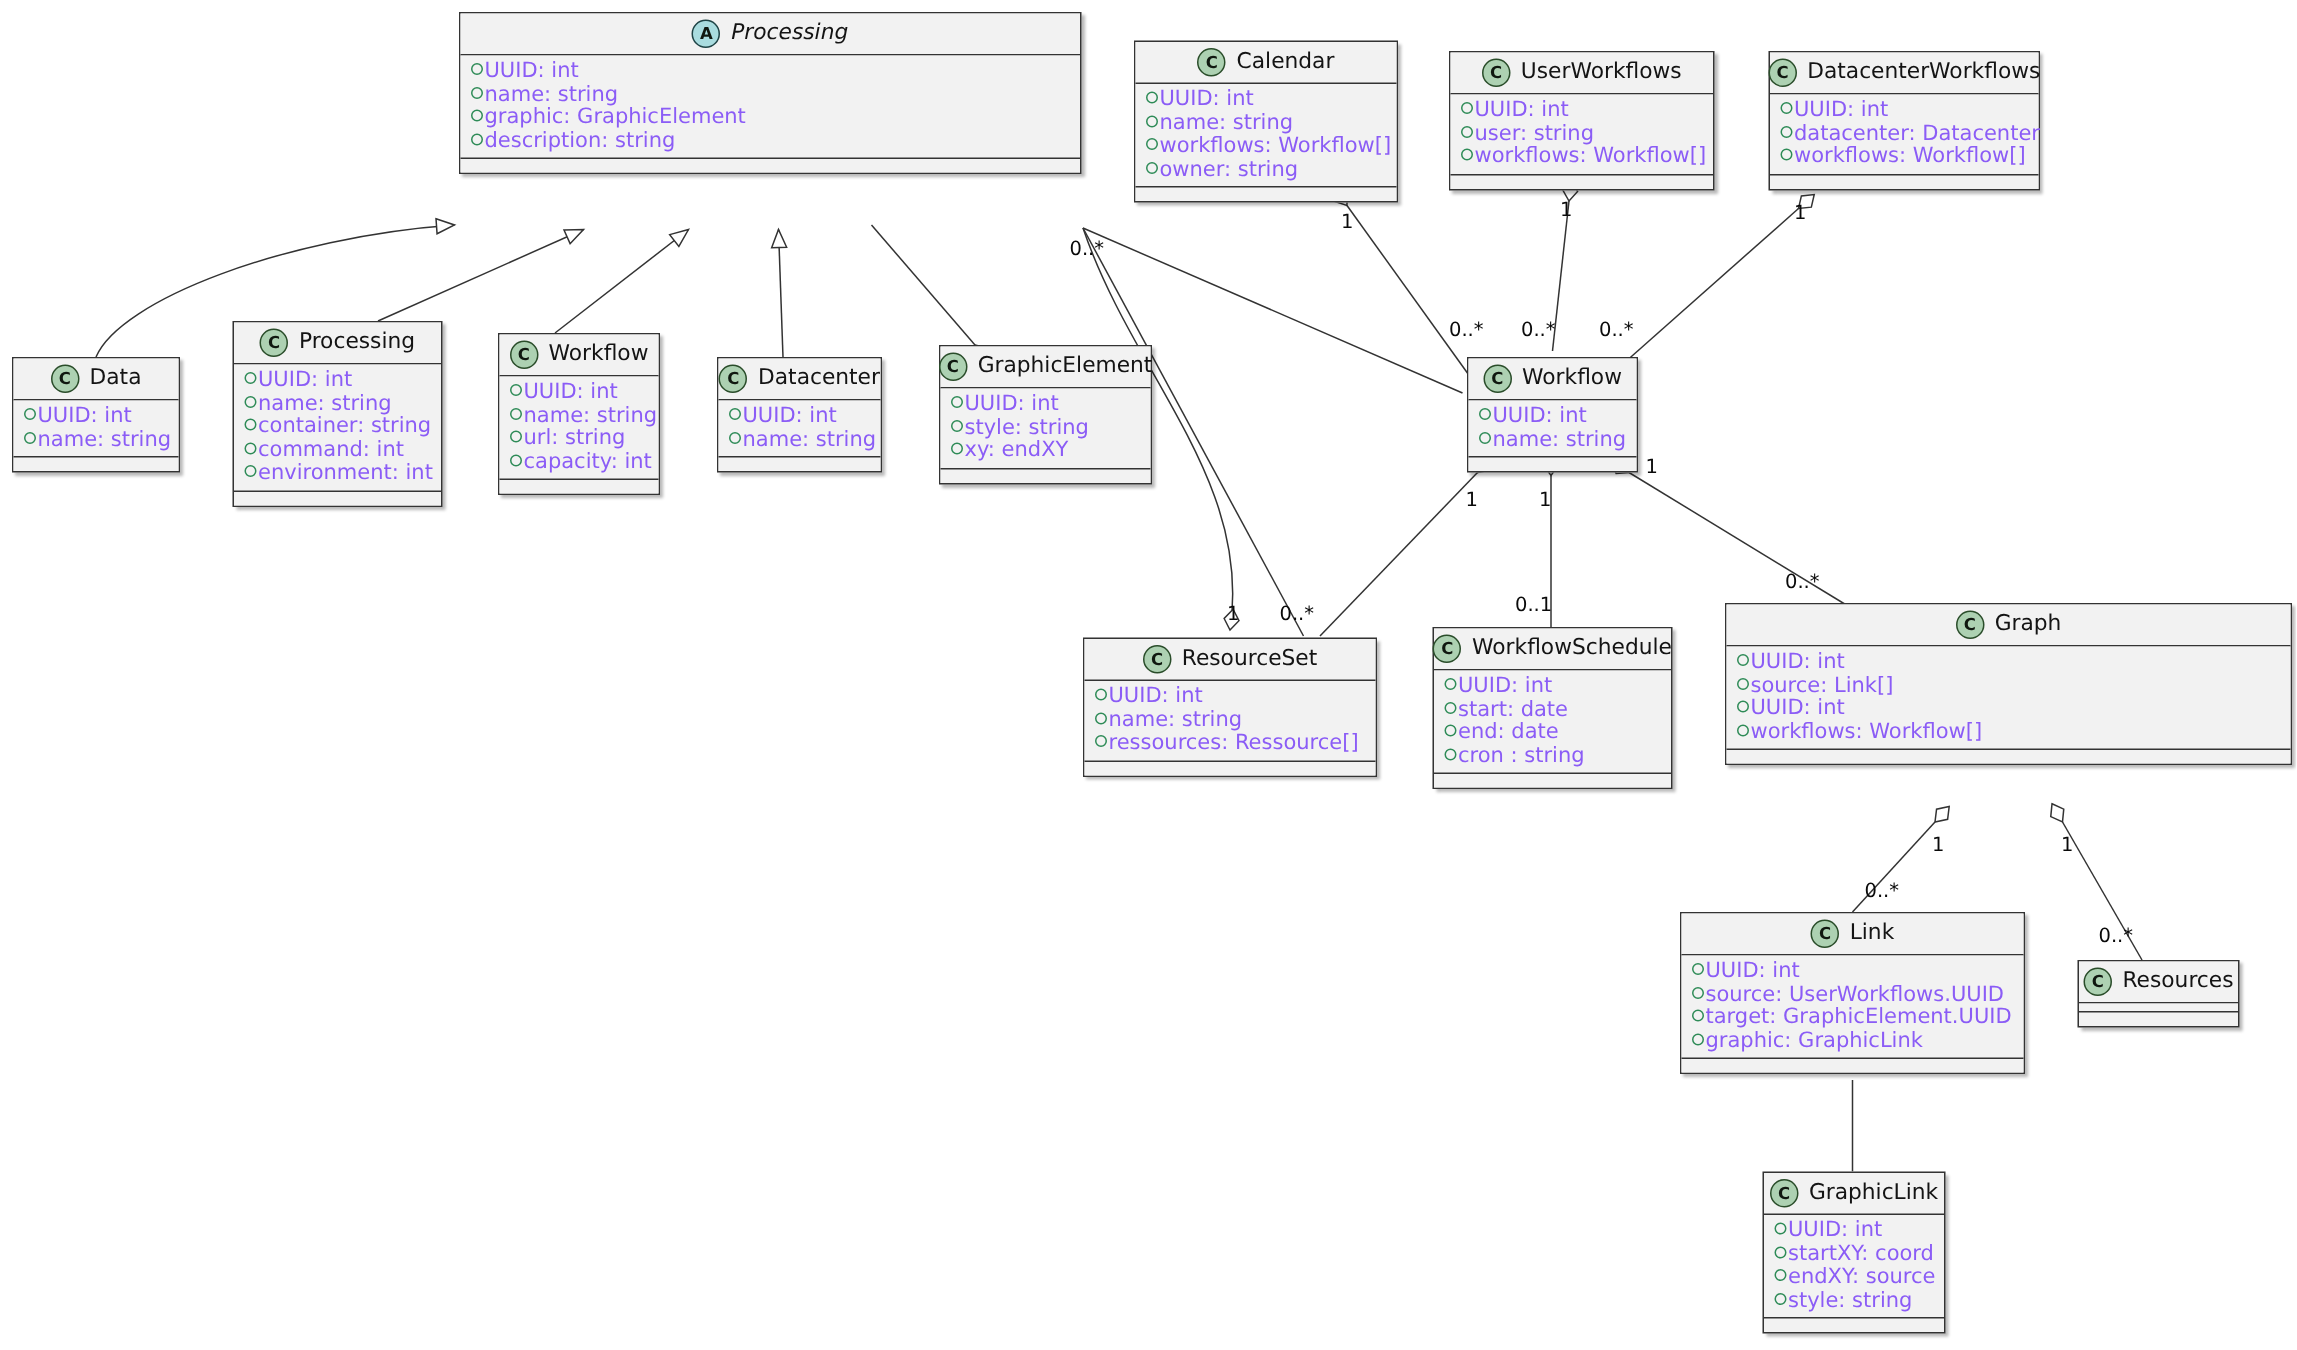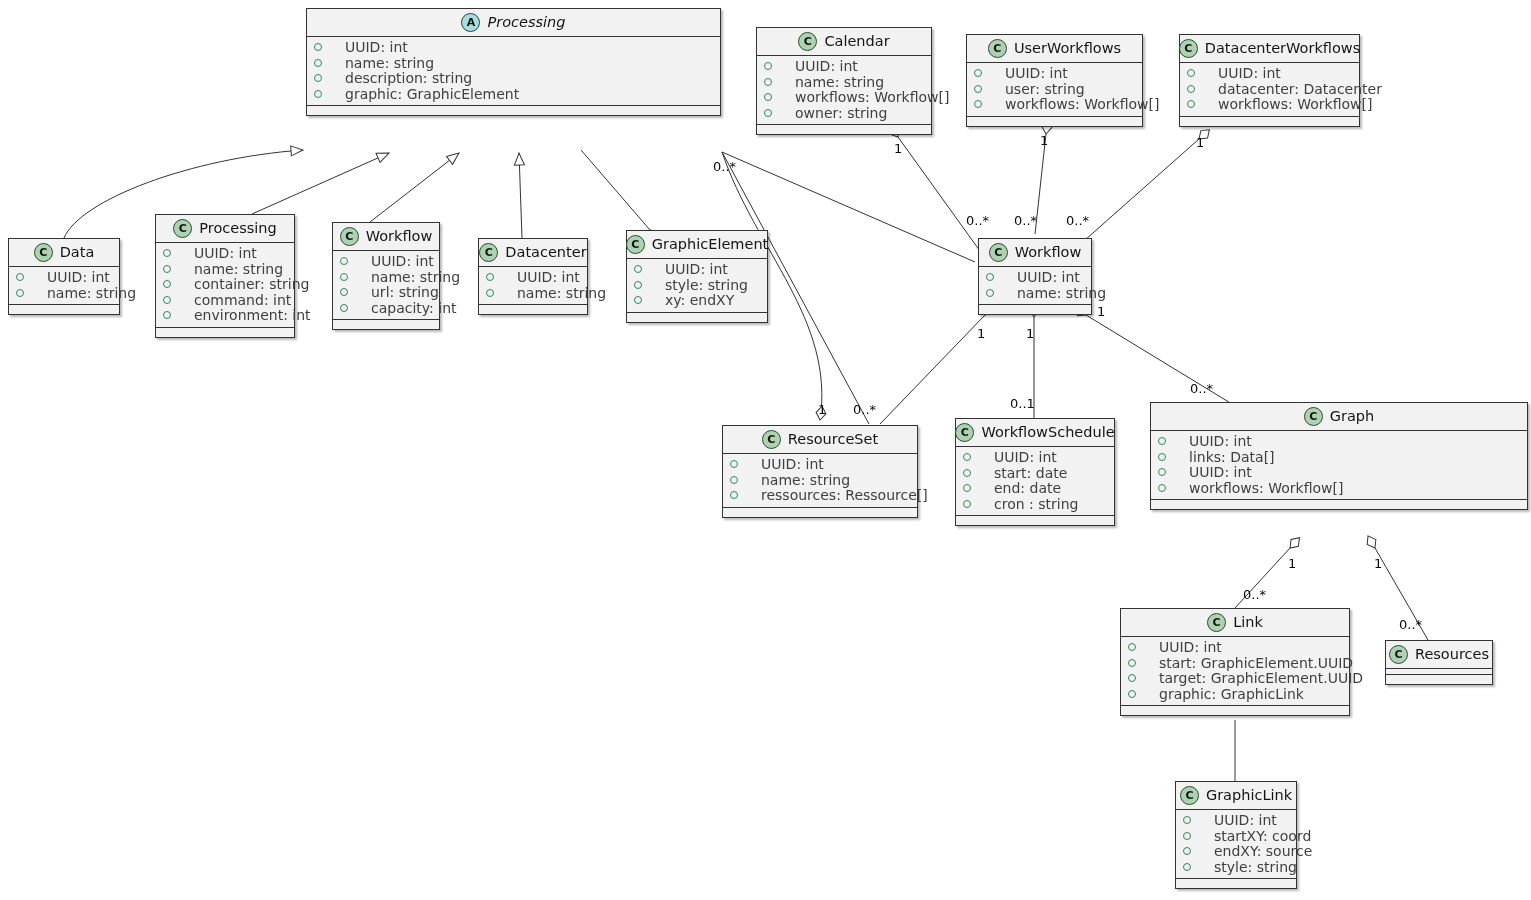--- a/index.html
+++ b/index.html
@@ -74,24 +74,24 @@
     padding: 3px 6px 3px 7px;
     background: #f2f2f2;
   }
   .uml-attrs.empty {
     padding: 0;
     height: 5px;
   }
   .attr {
     display: flex;
     align-items: baseline;
-    gap: 23px;
+    gap: 1px;
     font-size: 14px;
     line-height: 15.6px;
-    color: #404040;
+    color: #8b5cf6;
     white-space: nowrap;
   }
   .vis-dot {
     display: inline-block;
     width: 6px;
     height: 6px;
     border: 1px solid #2e8b57;
     border-radius: 50%;
     background: transparent;
     flex: 0 0 auto;
@@ -175,26 +175,26 @@
           <div class="attr">
             <span class="vis-dot"></span>
             <span>UUID: int</span>
           </div>
           <div class="attr">
             <span class="vis-dot"></span>
             <span>name: string</span>
           </div>
           <div class="attr">
             <span class="vis-dot"></span>
+            <span>graphic: GraphicElement</span>
+          </div>
+          <div class="attr">
+            <span class="vis-dot"></span>
             <span>description: string</span>
           </div>
-          <div class="attr">
-            <span class="vis-dot"></span>
-            <span>graphic: GraphicElement</span>
-          </div>
         </div>
         <div class="uml-footer"></div>
       </div>
       <div class="uml-class" style="left: 756px; top: 27px; width: 176px;">
         <div class="uml-header">
           <span class="stereo">C</span>
           <span class="uml-title">Calendar</span>
         </div>
         <div class="uml-attrs">
           <div class="attr">
@@ -435,21 +435,21 @@
           <span class="stereo">C</span>
           <span class="uml-title">Graph</span>
         </div>
         <div class="uml-attrs">
           <div class="attr">
             <span class="vis-dot"></span>
             <span>UUID: int</span>
           </div>
           <div class="attr">
             <span class="vis-dot"></span>
-            <span>links: Data[]</span>
+            <span>source: Link[]</span>
           </div>
           <div class="attr">
             <span class="vis-dot"></span>
             <span>UUID: int</span>
           </div>
           <div class="attr">
             <span class="vis-dot"></span>
             <span>workflows: Workflow[]</span>
           </div>
         </div>
@@ -460,21 +460,21 @@
           <span class="stereo">C</span>
           <span class="uml-title">Link</span>
         </div>
         <div class="uml-attrs">
           <div class="attr">
             <span class="vis-dot"></span>
             <span>UUID: int</span>
           </div>
           <div class="attr">
             <span class="vis-dot"></span>
-            <span>start: GraphicElement.UUID</span>
+            <span>source: UserWorkflows.UUID</span>
           </div>
           <div class="attr">
             <span class="vis-dot"></span>
             <span>target: GraphicElement.UUID</span>
           </div>
           <div class="attr">
             <span class="vis-dot"></span>
             <span>graphic: GraphicLink</span>
           </div>
         </div>

